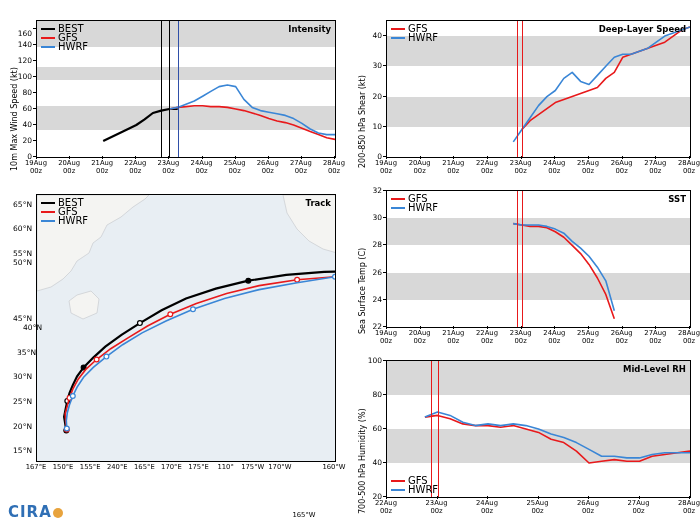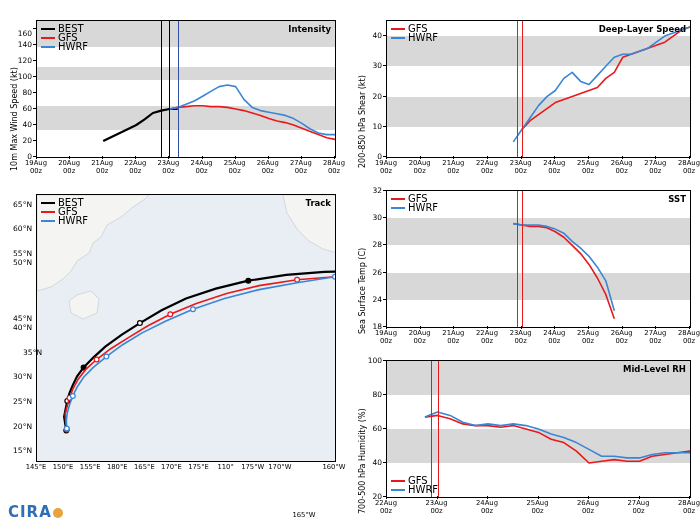--- a/index.html
+++ b/index.html
@@ -246,31 +246,31 @@
           <circle cx="35.8" cy="201.0" r="2.4" fill="#fff" stroke="#3a86d6" stroke-width="1.2"></circle>
           <circle cx="69.4" cy="161.6" r="2.4" fill="#fff" stroke="#3a86d6" stroke-width="1.2"></circle>
           <circle cx="156.0" cy="114.3" r="2.4" fill="#fff" stroke="#3a86d6" stroke-width="1.2"></circle>
           <circle cx="298.0" cy="81.8" r="2.4" fill="#fff" stroke="#3a86d6" stroke-width="1.2"></circle>
         </svg>
       </div>
   <div class="ytick" style="left: 2px; width: 30px; top: 256.148px;">15°N</div>
       <div class="ytick" style="left: 2px; width: 30px; top: 231.519px;">20°N</div>
       <div class="ytick" style="left: 2px; width: 30px; top: 206.889px;">25°N</div>
       <div class="ytick" style="left: 2px; width: 30px; top: 182.259px;">30°N</div>
-      <div class="ytick" style="left: 12px; width: 30px; top: 157.63px;">35°N</div>
-      <div class="ytick" style="left: 2px; width: 30px; top: 133px;">40°N</div>
+      <div class="ytick" style="left: 6px; width: 30px; top: 157.63px;">35°N</div>
+      <div class="ytick" style="left: 12px; width: 30px; top: 133px;">40°N</div>
       <div class="ytick" style="left: 2px; width: 30px; top: 96px; margin-top: 28px;">45°N</div>
       <div class="ytick" style="left: 2px; width: 30px; top: 68px;">50°N</div>
       <div class="ytick" style="left: 2px; width: 30px; top: 59.1111px;">55°N</div>
       <div class="ytick" style="left: 2px; width: 30px; top: 34.4815px;">60°N</div>
       <div class="ytick" style="left: 2px; width: 30px; top: 9.85185px;">65°N</div>
-      <div class="xtick" style="left: 20px; width: 32px; top: 273px;">145°E</div>
+      <div class="xtick" style="left: 20px; width: 32px; top: 273px;">167°E</div>
       <div class="xtick" style="left: 47.0909px; width: 32px; top: 273px;">150°E</div>
       <div class="xtick" style="left: 74.1818px; width: 32px; top: 273px;">155°E</div>
-      <div class="xtick" style="left: 101.273px; width: 32px; top: 273px;">180°E</div>
+      <div class="xtick" style="left: 101.273px; width: 32px; top: 273px;">240°E</div>
       <div class="xtick" style="left: 128.364px; width: 32px; top: 273px;">165°E</div>
       <div class="xtick" style="left: 155.455px; width: 32px; top: 273px;">170°E</div>
       <div class="xtick" style="left: 182.545px; width: 32px; top: 273px;">175°E</div>
       <div class="xtick" style="left: 209.636px; width: 32px; top: 273px;">110°</div>
       <div class="xtick" style="left: 236.727px; width: 32px; top: 273px;">175°W</div>
       <div class="xtick" style="left: 263.818px; width: 32px; top: 273px;">170°W</div>
       <div class="xtick" style="left: 288px; width: 32px; top: 273px; margin-top: 48px;">165°W</div>
       <div class="xtick" style="left: 318px; width: 32px; top: 273px;">160°W</div>
     </div>
 
@@ -345,21 +345,21 @@
       </div>
     <div class="band" style="top: 81.6px; height: 27.2px;"></div>
         <div class="band" style="top: 27.2px; height: 27.2px;"></div>
         <div class="vline" style="left: 130.458px; border-left-color: rgb(232, 25, 27);"></div>
         <div class="vline" style="left: 134.667px; border-left-color: rgb(232, 25, 27);"></div>
         <svg class="series" width="303" height="136" viewBox="0 0 303 136">
           <polyline points="126.3,32.6 134.7,34.0 143.1,35.4 151.5,35.4 159.9,36.7 168.3,40.8 176.8,46.2 185.2,54.4 193.6,62.6 202.0,73.4 210.4,87.0 218.8,103.4 227.3,127.8" fill="none" stroke="#e8191b" stroke-width="1.6" stroke-linejoin="round"></polyline>
           <polyline points="126.3,32.6 134.7,34.0 143.1,34.0 151.5,34.0 159.9,35.4 168.3,38.1 176.8,42.2 185.2,50.3 193.6,57.1 202.0,65.3 210.4,76.2 218.8,89.8 227.3,119.7" fill="none" stroke="#3a86d6" stroke-width="1.6" stroke-linejoin="round"></polyline>
         </svg>
       </div>
-  <div class="ytick" style="left: 8px; width: 26px; top: 136px;">18</div>
+  <div class="ytick" style="left: 8px; width: 26px; top: 136px;">22</div>
       <div style="position: absolute; left: 35px; top: 140px; width: 3px; height: 0px; border-top: 1px solid rgb(0, 0, 0);"></div>
       <div class="ytick" style="left: 8px; width: 26px; top: 108.8px;">24</div>
       <div style="position: absolute; left: 35px; top: 112.8px; width: 3px; height: 0px; border-top: 1px solid rgb(0, 0, 0);"></div>
       <div class="ytick" style="left: 8px; width: 26px; top: 81.6px;">26</div>
       <div style="position: absolute; left: 35px; top: 85.6px; width: 3px; height: 0px; border-top: 1px solid rgb(0, 0, 0);"></div>
       <div class="ytick" style="left: 8px; width: 26px; top: 54.4px;">28</div>
       <div style="position: absolute; left: 35px; top: 58.4px; width: 3px; height: 0px; border-top: 1px solid rgb(0, 0, 0);"></div>
       <div class="ytick" style="left: 8px; width: 26px; top: 27.2px;">30</div>
       <div style="position: absolute; left: 35px; top: 31.2px; width: 3px; height: 0px; border-top: 1px solid rgb(0, 0, 0);"></div>
       <div class="ytick" style="left: 8px; width: 26px; top: 0px;">32</div>

